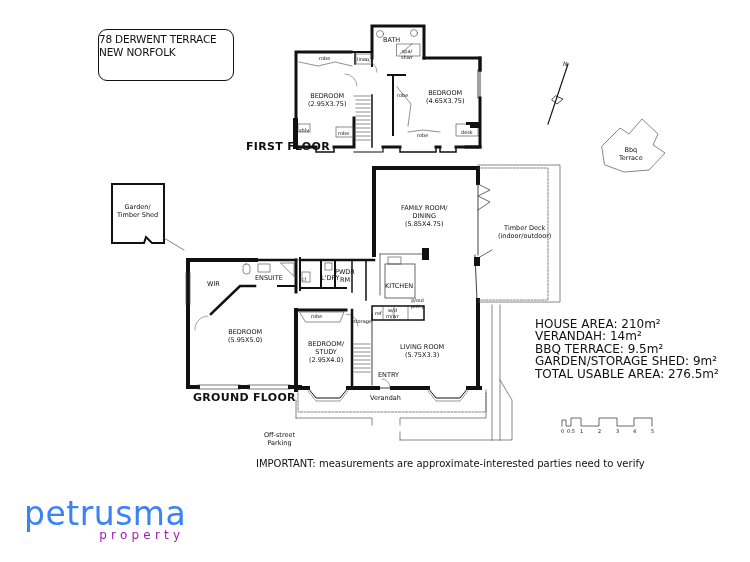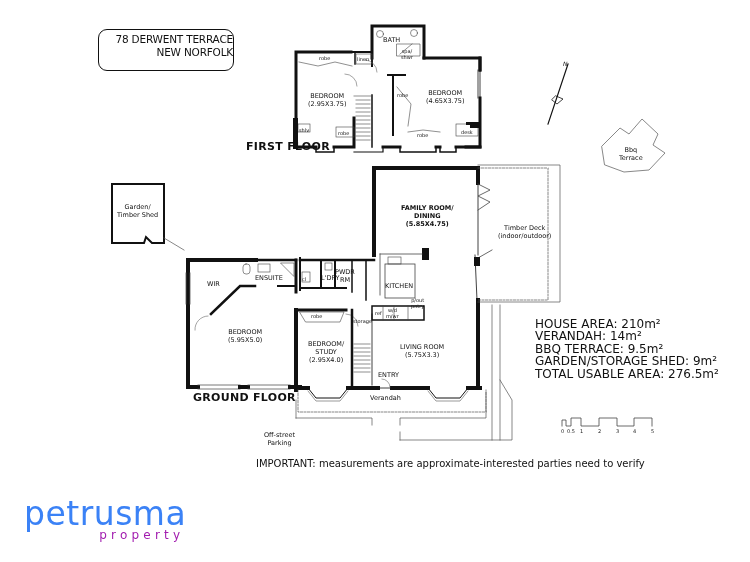--- a/index.html
+++ b/index.html
@@ -1,20 +1,20 @@
 <!DOCTYPE html>
 <html><head>
 <meta charset="utf-8">
 <style>
   html, body { margin:0; padding:0; background:#ffffff; }
   body { width:750px; height:562px; position:relative; overflow:hidden; font-family:"DejaVu Sans", sans-serif; color:#111; }
   svg#plan { position:absolute; left:0; top:0; }
   .lbl { position:absolute; font-family:"DejaVu Sans", sans-serif; font-size:6.5px; line-height:8px; text-align:center; color:#111; white-space:nowrap; }
   .lbl.sm { font-size:5px; line-height:6px; }
-  .addr { position:absolute; left:98px; top:29px; width:136px; height:42px; border:1.5px solid #111; border-radius:9px; box-sizing:border-box; font-size:10.5px; line-height:13px; text-align:right; padding-top:3px; letter-spacing:-0.2px; }
+  .addr { position:absolute; left:98px; top:29px; width:136px; height:52px; border:1.5px solid #111; border-radius:9px; box-sizing:border-box; font-size:10.5px; line-height:13px; text-align:left; padding-top:3px; letter-spacing:-0.2px; }
   .floor { position:absolute; font-weight:bold; font-size:11px; letter-spacing:0.3px; }
   .areas { position:absolute; left:535px; top:318px; font-size:12px; line-height:12.4px; color:#111; }
   .areas div { white-space:nowrap; }
   .notice { position:absolute; left:240px; top:458px; font-size:10px; color:#111; white-space:nowrap;padding-left:16px; }
   .logo { position:absolute; left:24px; top:497px; }
   .logo .big { font-size:33px; line-height:34px; letter-spacing:0.5px; color:#3b82f6; font-weight:normal; }
   .logo .small { position:absolute; right:2px; top:31px; font-size:12px; letter-spacing:4.2px; color:#a21caf; }
   .scale-lbl { position:absolute; font-size:5px; color:#222; }
 </style>
 </head>
@@ -190,21 +190,21 @@
   <div>shwr</div>
 </div>
 <div class="lbl sm" style="left:357px;top:56px;">linen</div>
 <div class="lbl sm" style="left:319px;top:55px;">robe</div>
 <div class="lbl sm" style="left:397px;top:92px;">robe</div>
 <div class="lbl sm" style="left:338px;top:130px;">robe</div>
 <div class="lbl sm" style="left:417px;top:132px;">robe</div>
 <div class="lbl sm" style="left:299px;top:127px;">shlv</div>
 <div class="lbl sm" style="left:461px;top:129px;">desk</div>
 
-<div class="lbl" style="left:401px;top:204px;font-weight:bold;">
+<div class="lbl" style="left:401px;top:204px;">
   <div>FAMILY ROOM/</div>
   <div>DINING</div>
   <div>(5.85X4.75)</div>
 </div>
 <div class="lbl" style="left:385px;top:282px;">KITCHEN</div>
 <div class="lbl" style="left:228px;top:328px;">
   <div>BEDROOM</div>
   <div>(5.95X5.0)</div>
 </div>
 <div class="lbl" style="left:207px;top:280px;">WIR</div>

